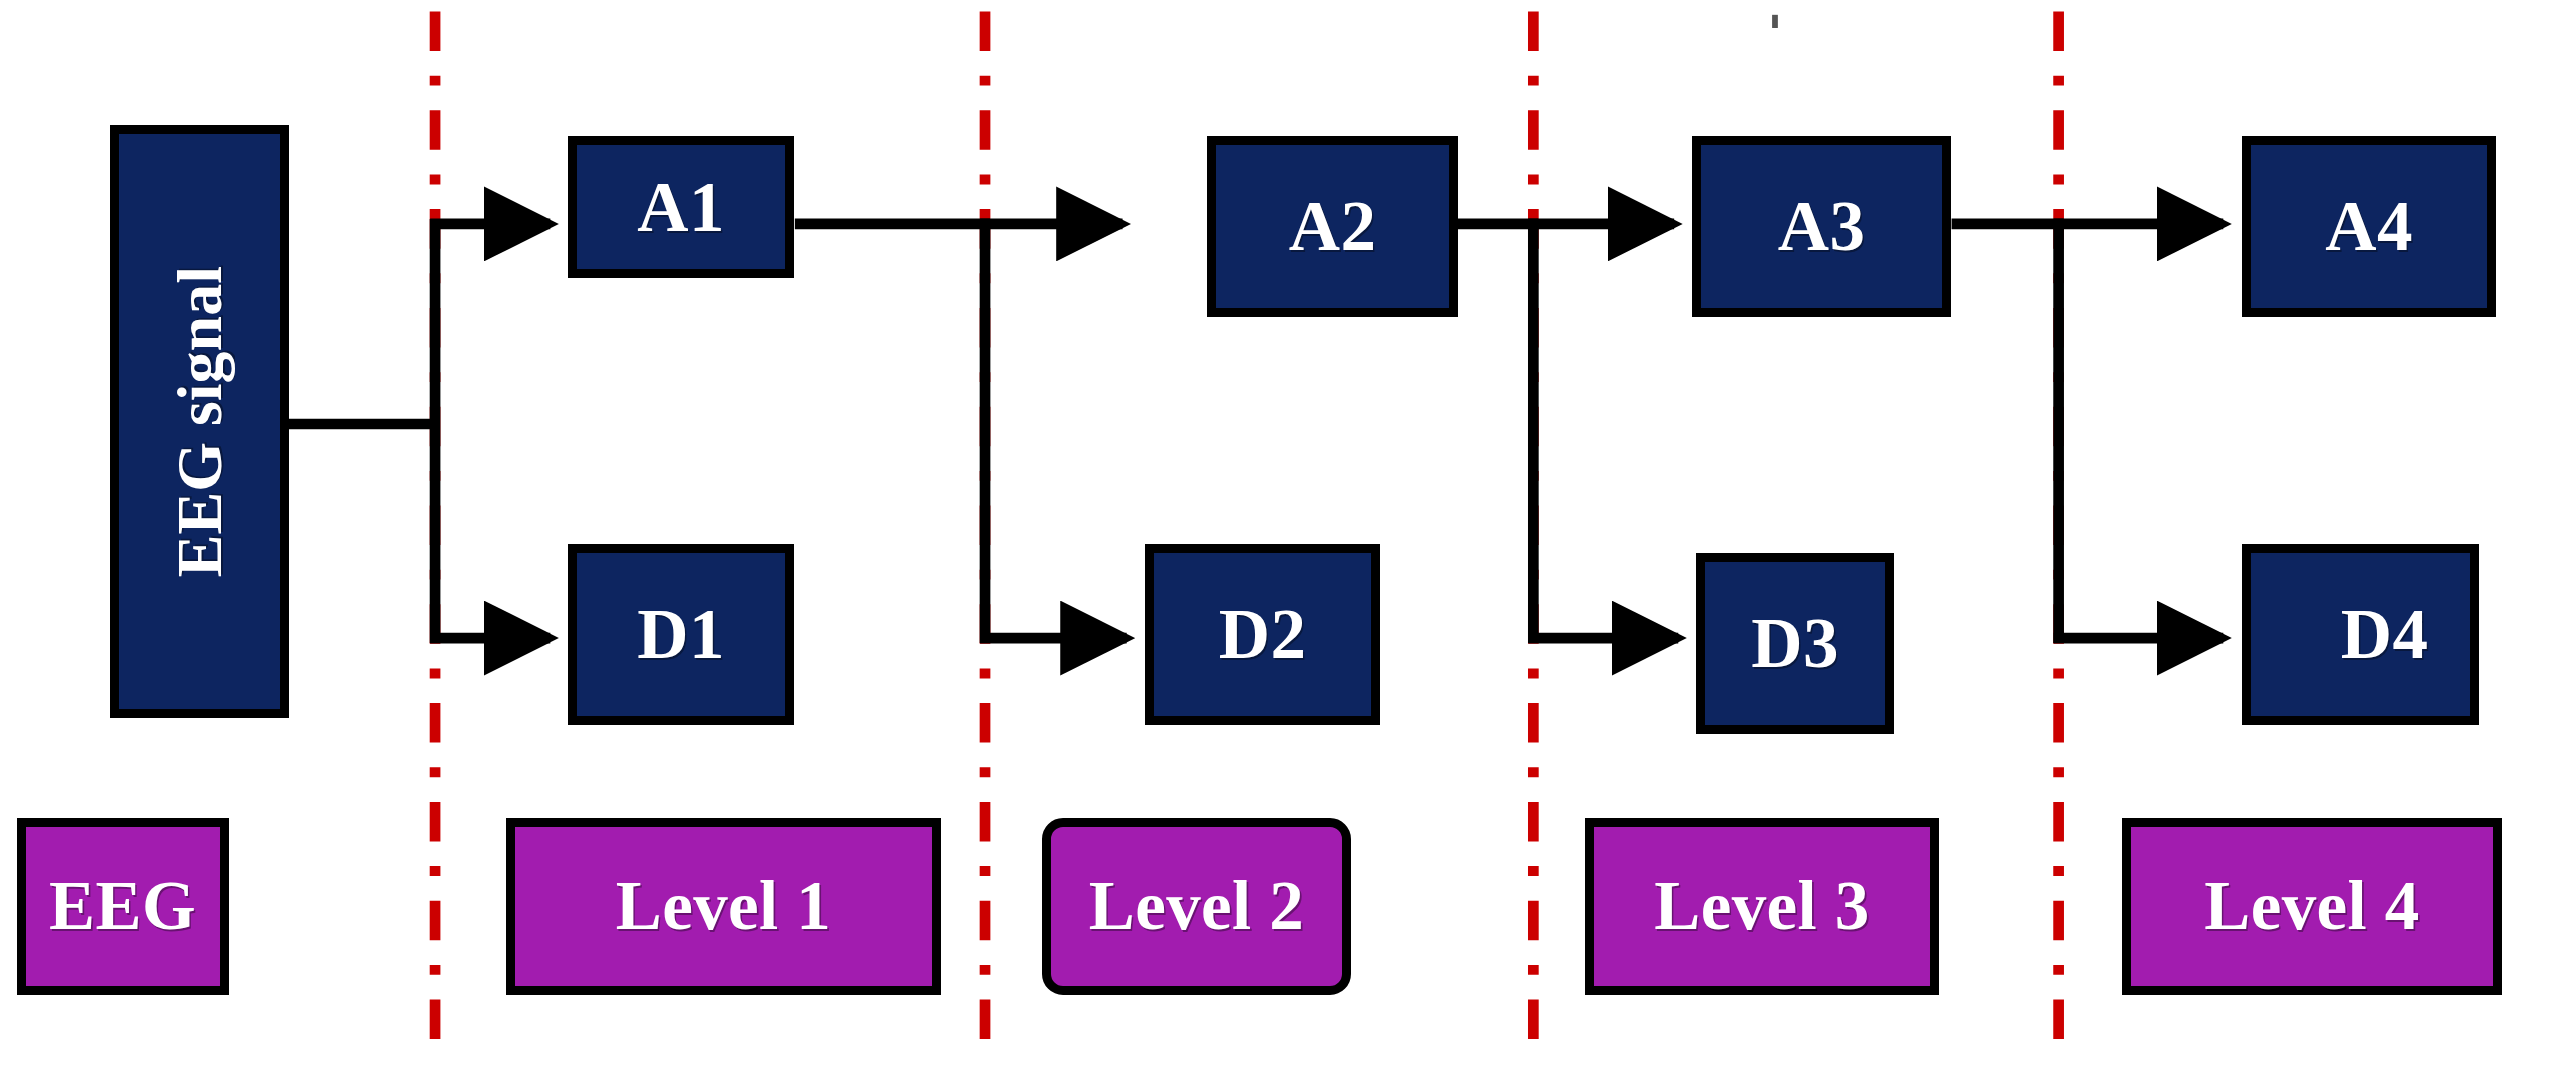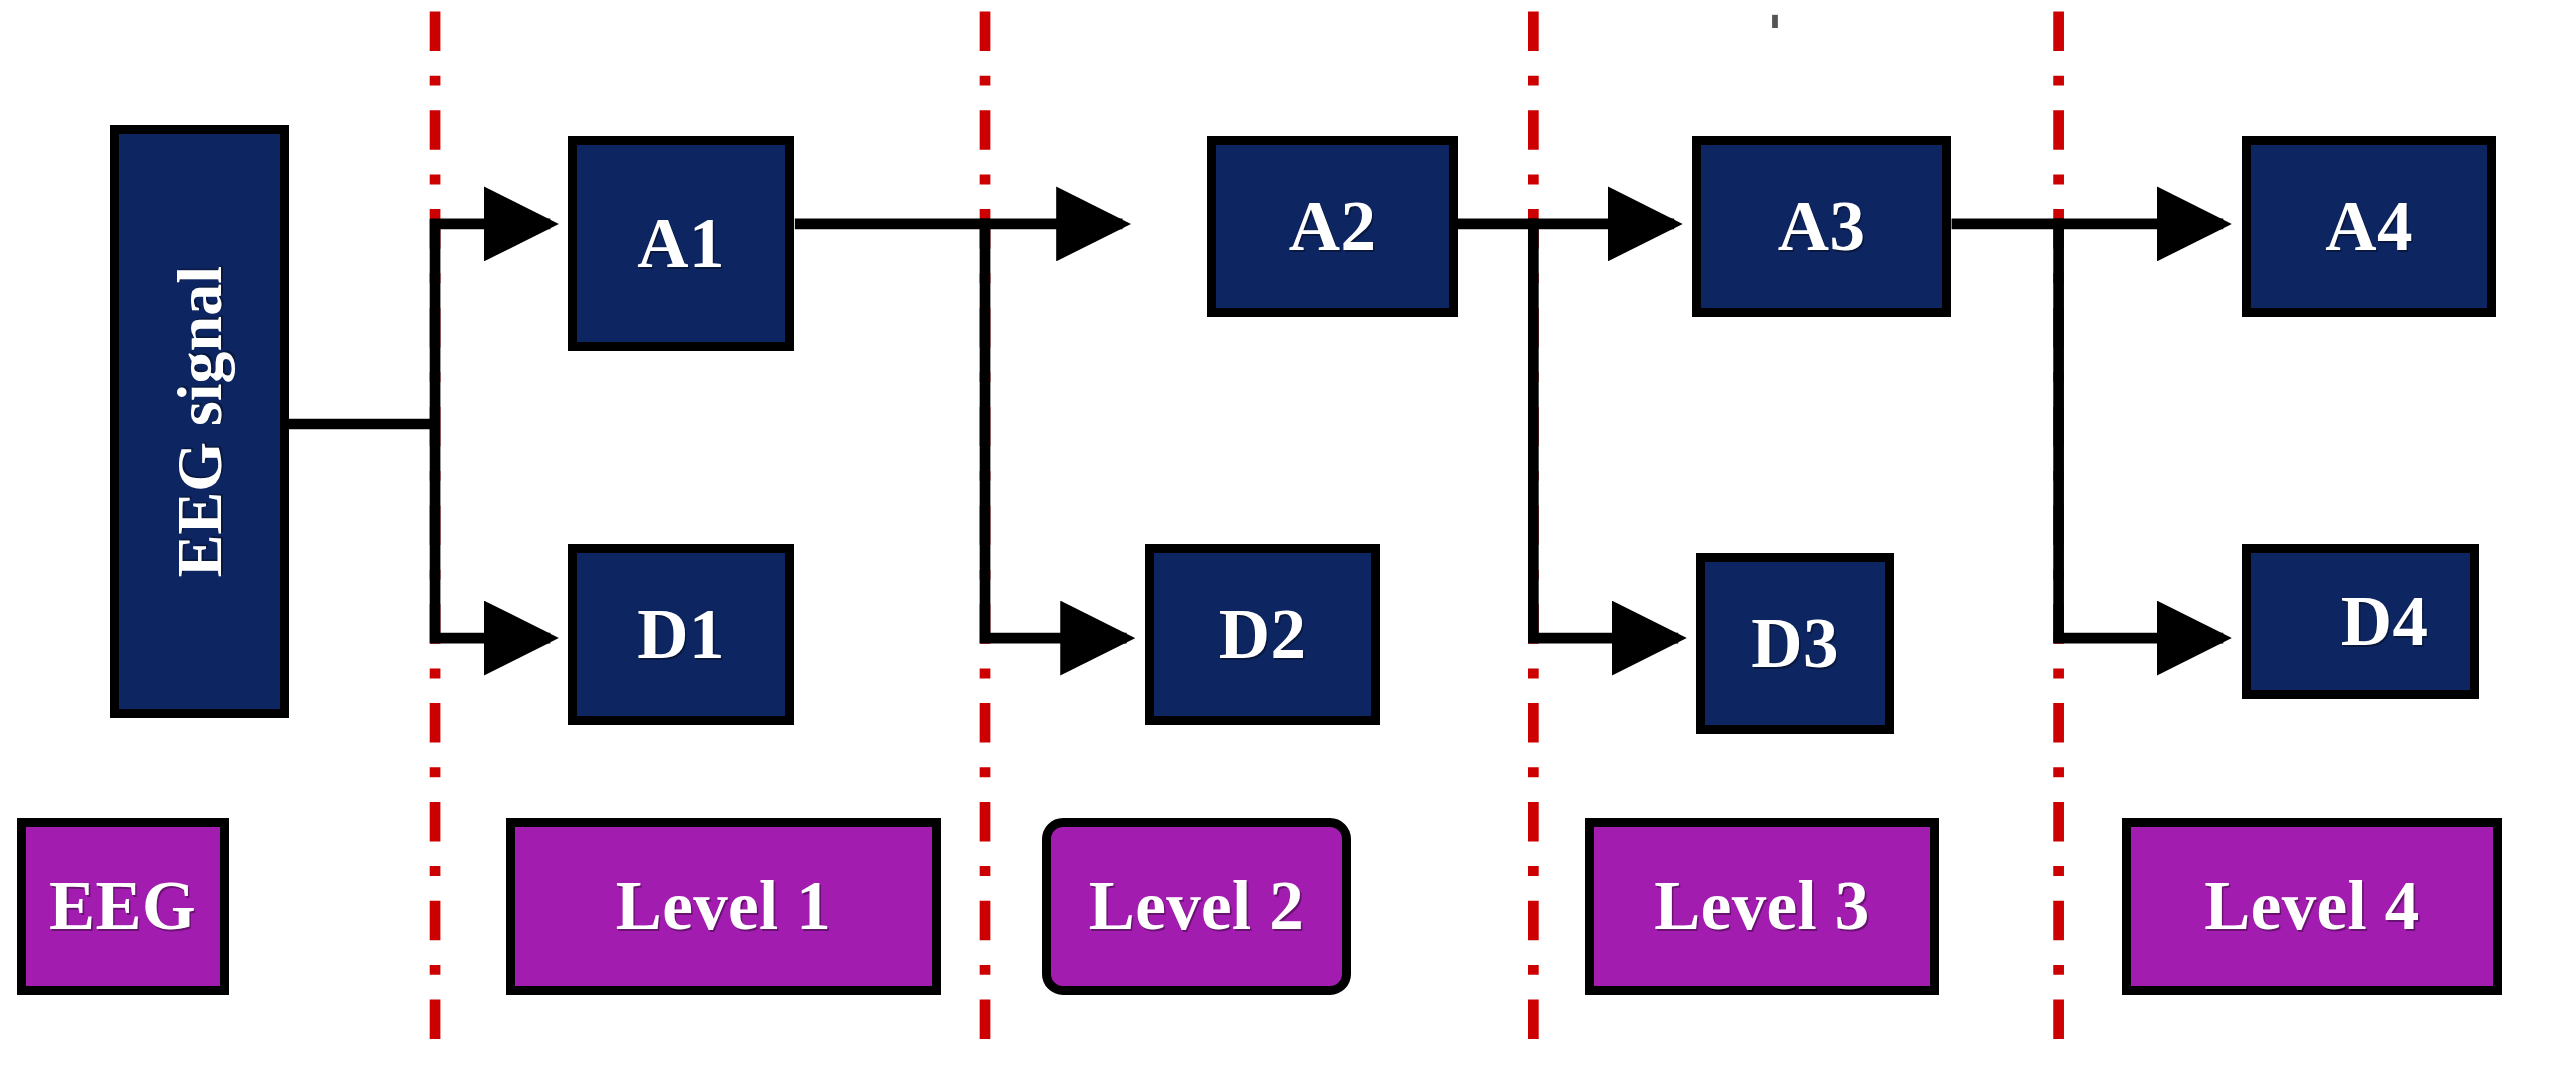--- a/index.html
+++ b/index.html
@@ -105,21 +105,21 @@
       <line x1="2500" y1="266" x2="2500" y2="781"></line>
       <line x1="2494" y1="272" x2="2700" y2="272" marker-end="url(#arrowhead)"></line>
       <line x1="2494" y1="775" x2="2700" y2="775" marker-end="url(#arrowhead)"></line>
     </g>
   </svg>
 
   <div class="node-box node-navy" style="left:110px; top:125px; width:179px; height:593px;">
     <span class="vertical-label">EEG signal</span>
   </div>
 
-  <div class="node-box node-navy" style="left:568px; top:136px; width:226px; height:215px;justify-content:center;">
+  <div class="node-box node-navy" style="left:568px; top:136px; width:226px; height:142px;justify-content:center;">
     <span class="node-label">A1</span>
   </div>
   <div class="node-box node-navy" style="left:1207px; top:136px; width:251px; height:181px;">
     <span class="node-label">A2</span>
   </div>
   <div class="node-box node-navy" style="left:1692px; top:136px; width:259px; height:181px;">
     <span class="node-label">A3</span>
   </div>
   <div class="node-box node-navy" style="left:2242px; top:136px; width:254px; height:181px;">
     <span class="node-label">A4</span>
@@ -127,21 +127,21 @@
 
   <div class="node-box node-navy" style="left:568px; top:544px; width:226px; height:181px;justify-content:center;">
     <span class="node-label">D1</span>
   </div>
   <div class="node-box node-navy" style="left:1145px; top:544px; width:235px; height:181px;">
     <span class="node-label">D2</span>
   </div>
   <div class="node-box node-navy" style="left:1696px; top:544px; width:198px; height:181px;margin-top:9px;">
     <span class="node-label">D3</span>
   </div>
-  <div class="node-box node-navy" style="left:2242px; top:544px; width:237px; height:155px;padding-left:48px;">
+  <div class="node-box node-navy" style="left:2242px; top:544px; width:237px; height:181px;padding-left:48px;">
     <span class="node-label">D4</span>
   </div>
 
   <div class="node-box node-green" style="left:16.5px; top:818px; width:212px; height:177px;">
     <span class="node-label label-green">EEG</span>
   </div>
   <div class="node-box node-green" style="left:506px; top:818px; width:435px; height:177px;">
     <span class="node-label label-green">Level 1</span>
   </div>
   <div class="node-box node-green" style="left:1042px; top:818px; width:309px; height:177px;border-radius:21px;">

